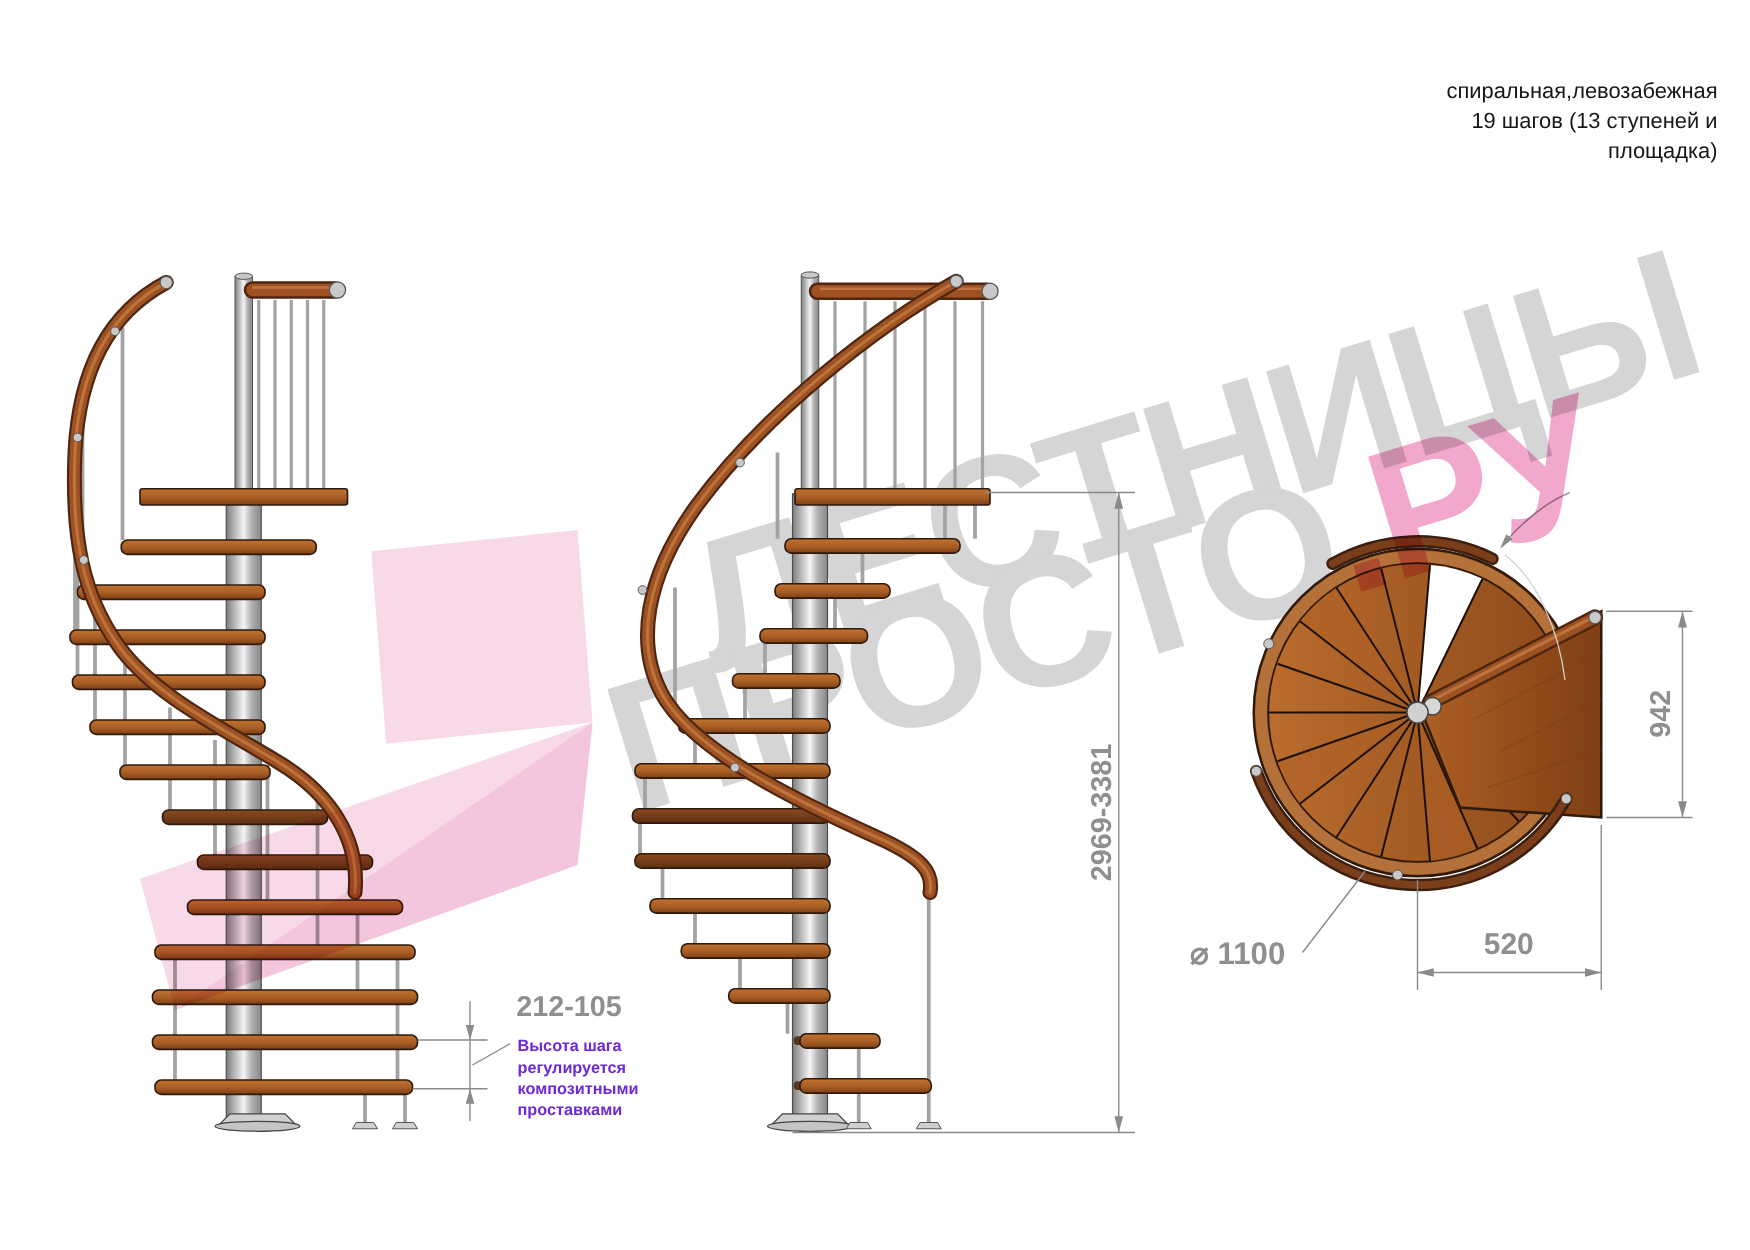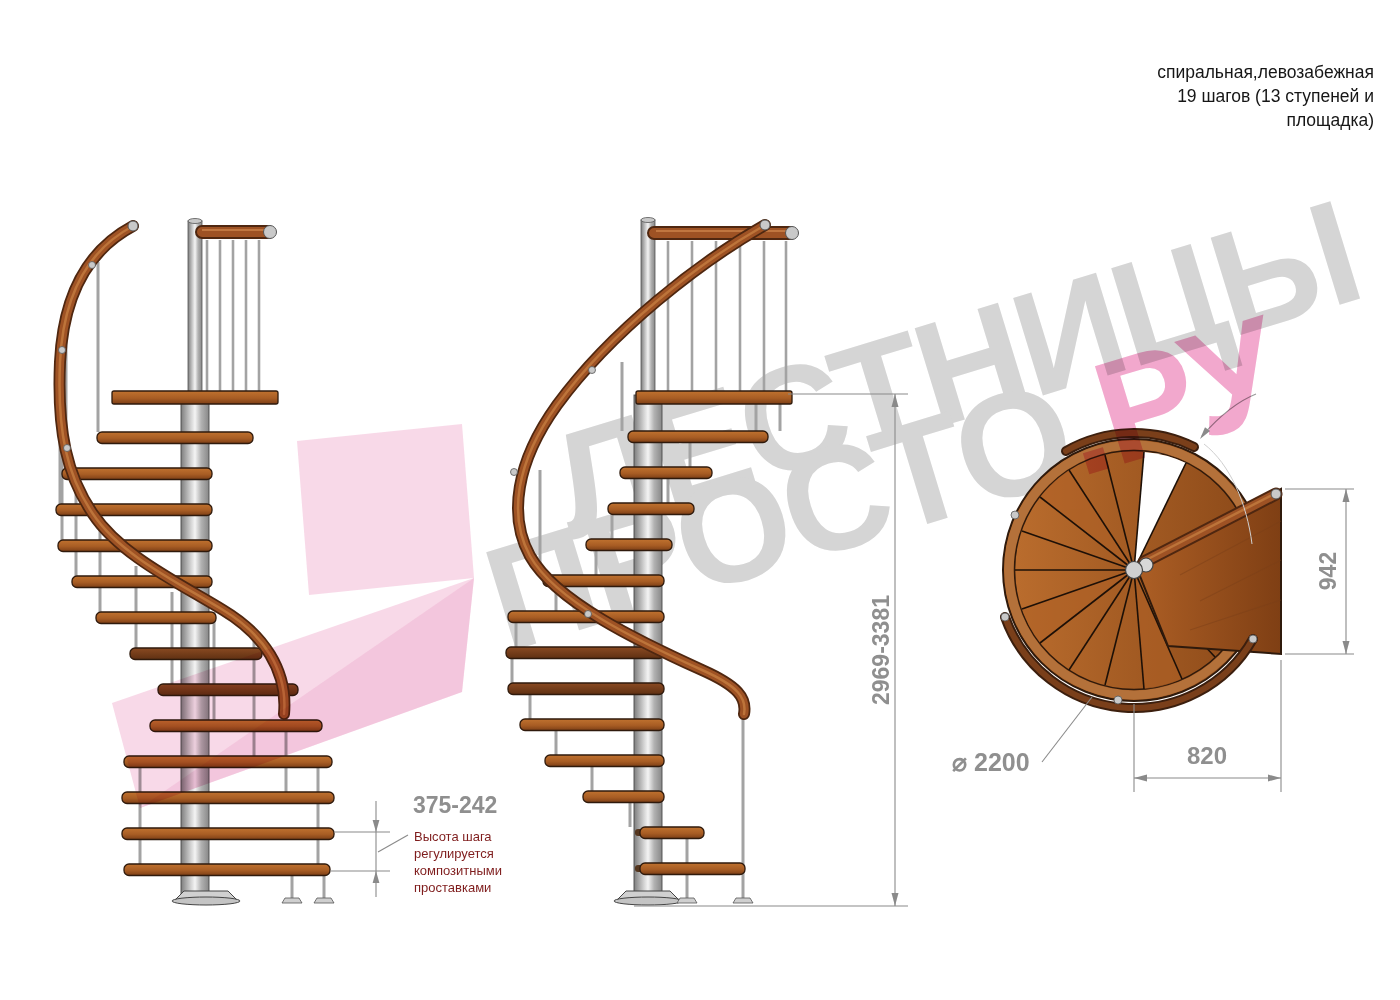--- a/index.html
+++ b/index.html
@@ -22,22 +22,22 @@
   
   .title{right:26px;top:60px;width:420px;text-align:right;font-size:17.5px;line-height:1.38;
          color:#161616;white-space:pre-line;z-index:5;}
   .dim{color:#8f8f8f;font-weight:bold;font-size:23px;z-index:5;}
   .dim-rot{transform:rotate(-90deg);}
   .dim-h2969{left:771px;top:637px;width:220px;height:26px;text-align:center;}
   .dim-942{left:1228px;top:558px;width:200px;height:26px;text-align:center;}
   .dim-820{left:1147px;top:742px;width:120px;text-align:center;font-size:24px;}
   .dim-1600{left:952px;top:748px;font-size:25px;}
   .dim-212{left:413px;top:792px;font-size:23px;}
-  .note{left:414px;top:829px;font-size:13px;line-height:1.3;color:#7f1d1d;
-        white-space:pre-line;z-index:5;}
+  .note{left:414px;top:829px;font-size:13px;line-height:1.3;color:#6d28d9;
+        white-space:pre-line;z-index:5;font-weight:bold;}
 </style>
 </head>
 <body>
 
 <div class="canvas">
 
   <div class="wm wm1">ЛЕСТНИЦЫ</div>
   <div class="wm wm2"><span>ПРОСТО</span><span class="wm-invis">.РУ</span></div>
 
   <svg class="layer z2" viewBox="0 0 1400 1000">
@@ -353,21 +353,21 @@
     <polygon points="140,808 462,692 474,578" fill="#eca4c9" opacity="0.35"></polygon>
   </svg>
 
   <div class="wm wm2over"><span class="wm-invis">ПРОСТО</span><span class="wm-pink">.РУ</span></div>
 
   <div class="abs title">спиральная,левозабежная
 19 шагов (13 ступеней и
 площадка)</div>
   <div class="abs dim dim-rot dim-h2969">2969-3381</div>
   <div class="abs dim dim-rot dim-942">942</div>
-  <div class="abs dim dim-820">820</div>
-  <div class="abs dim dim-1600">⌀ 2200</div>
-  <div class="abs dim dim-212">375-242</div>
+  <div class="abs dim dim-820">520</div>
+  <div class="abs dim dim-1600">⌀ 1100</div>
+  <div class="abs dim dim-212">212-105</div>
   <div class="abs note">Высота шага
 регулируется
 композитными
 проставками</div>
 
 </div>
 
 </body></html>

